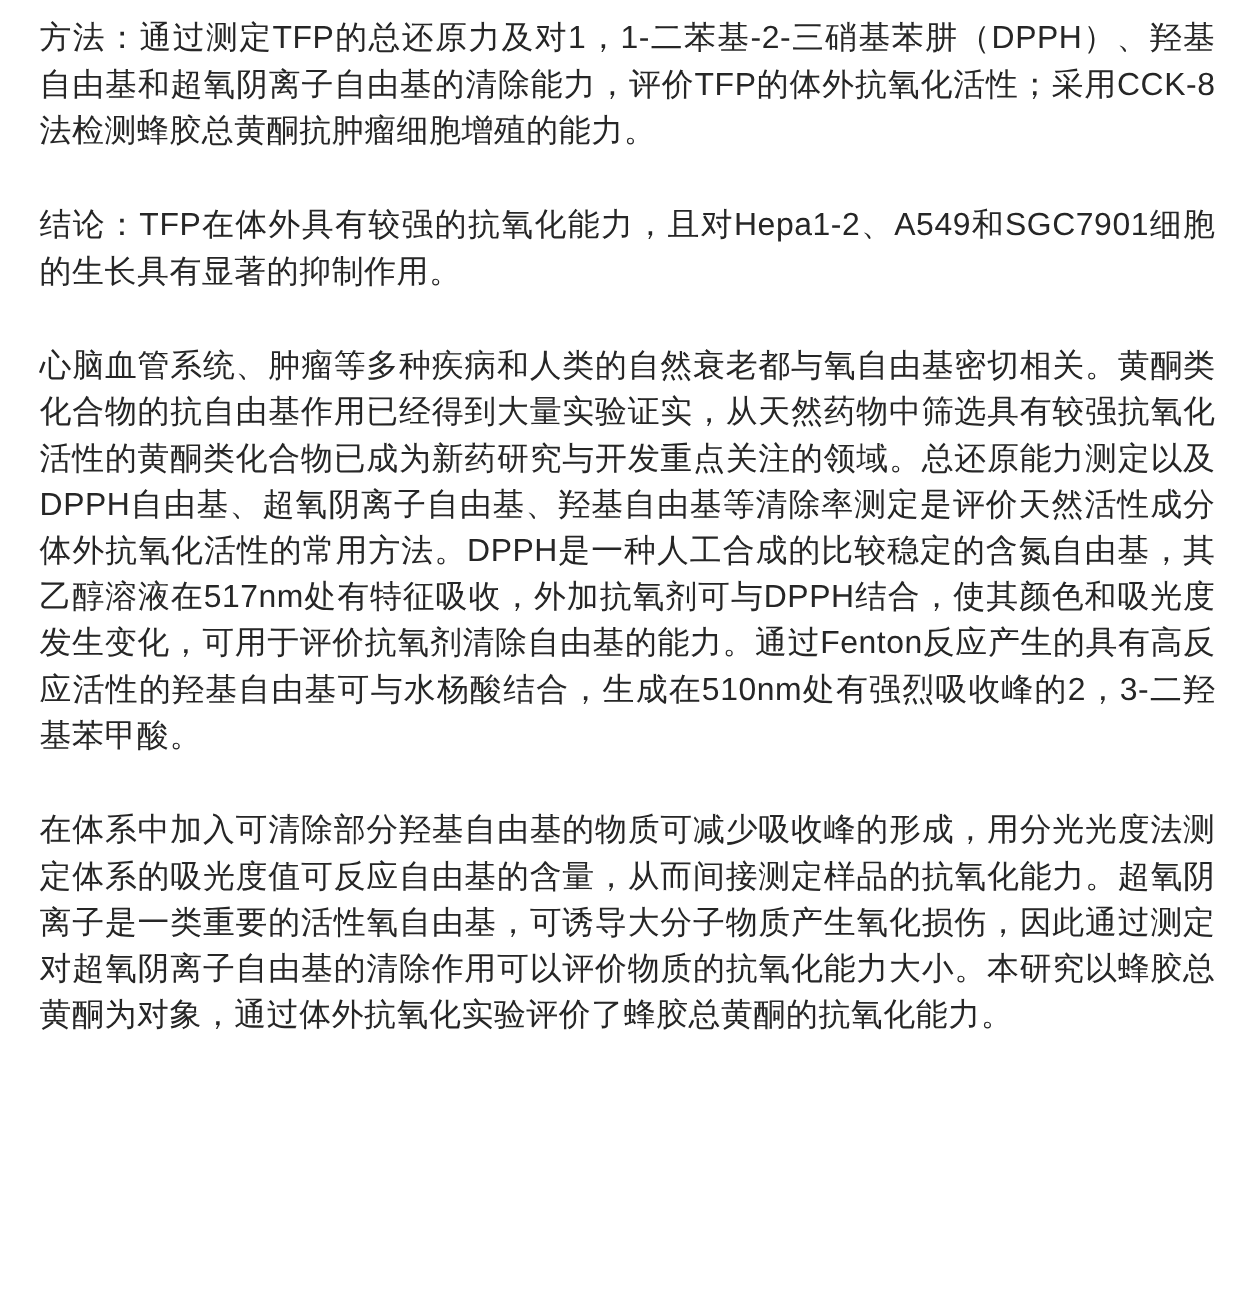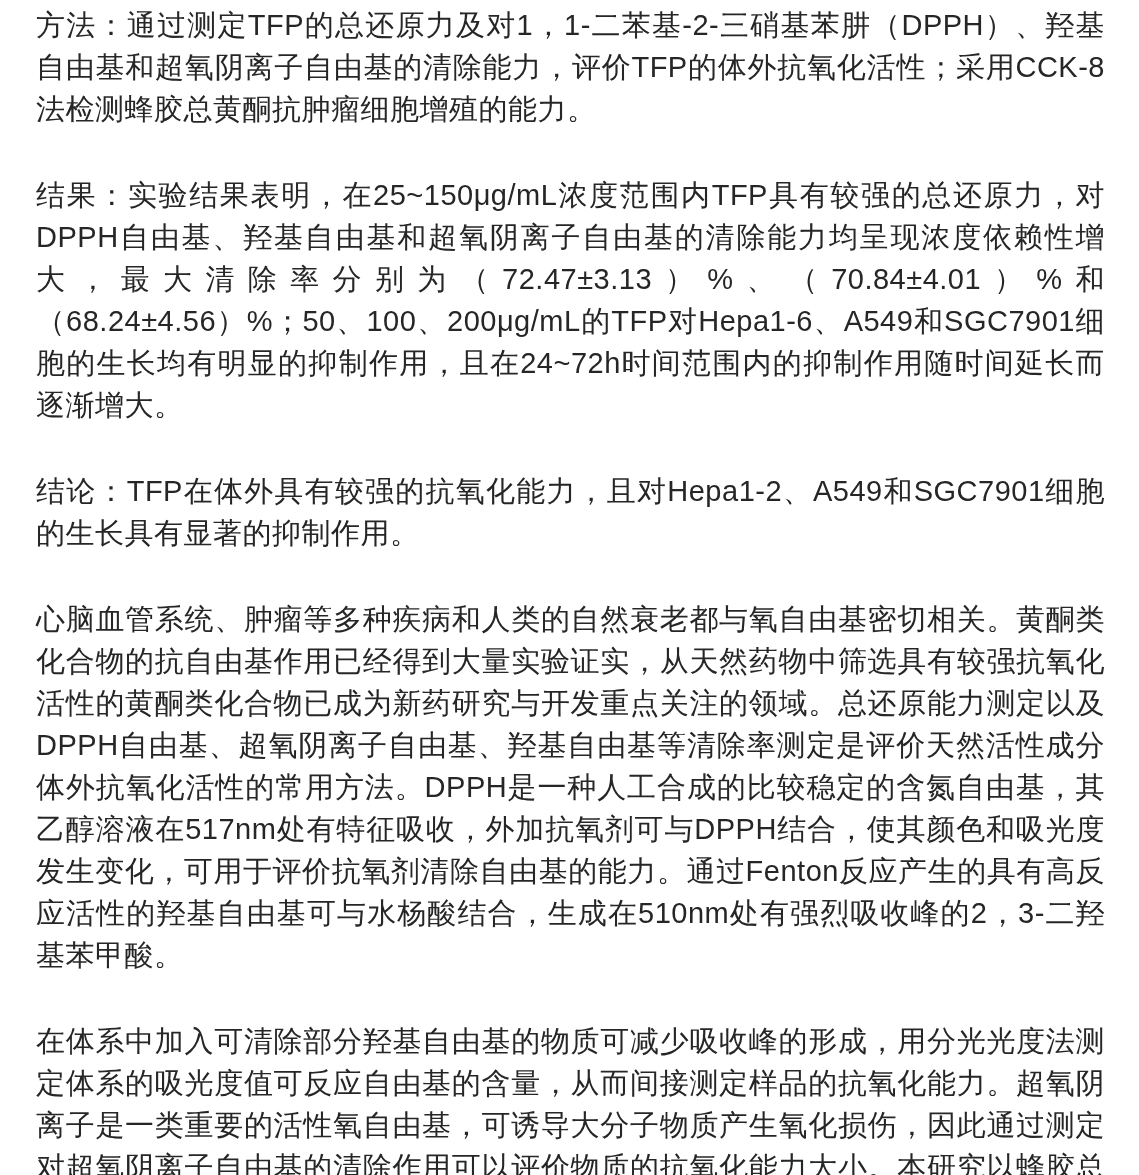--- a/index.html
+++ b/index.html
@@ -5,21 +5,21 @@
   html, body {
     margin: 0;
     padding: 0;
     background: var(--page-bg, #ffffff);
   }
   .page {
     width: 1139px;
     height: 1175px;
     box-sizing: border-box;
     background: var(--page-bg, #ffffff);
-    padding: 4px 34px 0 36px;
+    padding: 14px 34px 0 36px;
     overflow: hidden;
   }
   .doc-paragraph {
     margin: 0 0 44px 0;
     font-family: "Liberation Sans", "DejaVu Sans", sans-serif;
     font-size: 29px;
     line-height: 42px;
     color: var(--text-color, #262626);
     text-align: justify;
     text-justify: inter-ideograph;
@@ -28,17 +28,16 @@
   }
   .doc-paragraph:last-child {
     margin-bottom: 0;
   }
 </style>
 </head>
 <body>
 
 <div class="page">
   <p class="doc-paragraph">方法：通过测定TFP的总还原力及对1，1-二苯基-2-三硝基苯肼（DPPH）、羟基自由基和超氧阴离子自由基的清除能力，评价TFP的体外抗氧化活性；采用CCK-8法检测蜂胶总黄酮抗肿瘤细胞增殖的能力。</p>
-  <p class="doc-paragraph">结果：实验结果表明，在25~150μg/mL浓度范围内TFP具有较强的总还原力，对DPPH自由基、羟基自由基和超氧阴离子自由基的清除能力均呈现浓度依赖性增大，最大清除率分别为（72.47±3.13）%、（70.84±4.01）%和（68.24±4.56）%；50、100、200μg/mL的TFP对Hepa1-6、A549和SGC7901细胞的生长均有明显的抑制作用，且在24~72h时间范围内的抑制作用随时间延长而逐渐增大。</p>
   <p class="doc-paragraph">结论：TFP在体外具有较强的抗氧化能力，且对Hepa1-2、A549和SGC7901细胞的生长具有显著的抑制作用。</p>
   <p class="doc-paragraph">心脑血管系统、肿瘤等多种疾病和人类的自然衰老都与氧自由基密切相关。黄酮类化合物的抗自由基作用已经得到大量实验证实，从天然药物中筛选具有较强抗氧化活性的黄酮类化合物已成为新药研究与开发重点关注的领域。总还原能力测定以及DPPH自由基、超氧阴离子自由基、羟基自由基等清除率测定是评价天然活性成分体外抗氧化活性的常用方法。DPPH是一种人工合成的比较稳定的含氮自由基，其乙醇溶液在517nm处有特征吸收，外加抗氧剂可与DPPH结合，使其颜色和吸光度发生变化，可用于评价抗氧剂清除自由基的能力。通过Fenton反应产生的具有高反应活性的羟基自由基可与水杨酸结合，生成在510nm处有强烈吸收峰的2，3-二羟基苯甲酸。</p>
   <p class="doc-paragraph">在体系中加入可清除部分羟基自由基的物质可减少吸收峰的形成，用分光光度法测定体系的吸光度值可反应自由基的含量，从而间接测定样品的抗氧化能力。超氧阴离子是一类重要的活性氧自由基，可诱导大分子物质产生氧化损伤，因此通过测定对超氧阴离子自由基的清除作用可以评价物质的抗氧化能力大小。本研究以蜂胶总黄酮为对象，通过体外抗氧化实验评价了蜂胶总黄酮的抗氧化能力。</p>
 </div>
 
 </body></html>

